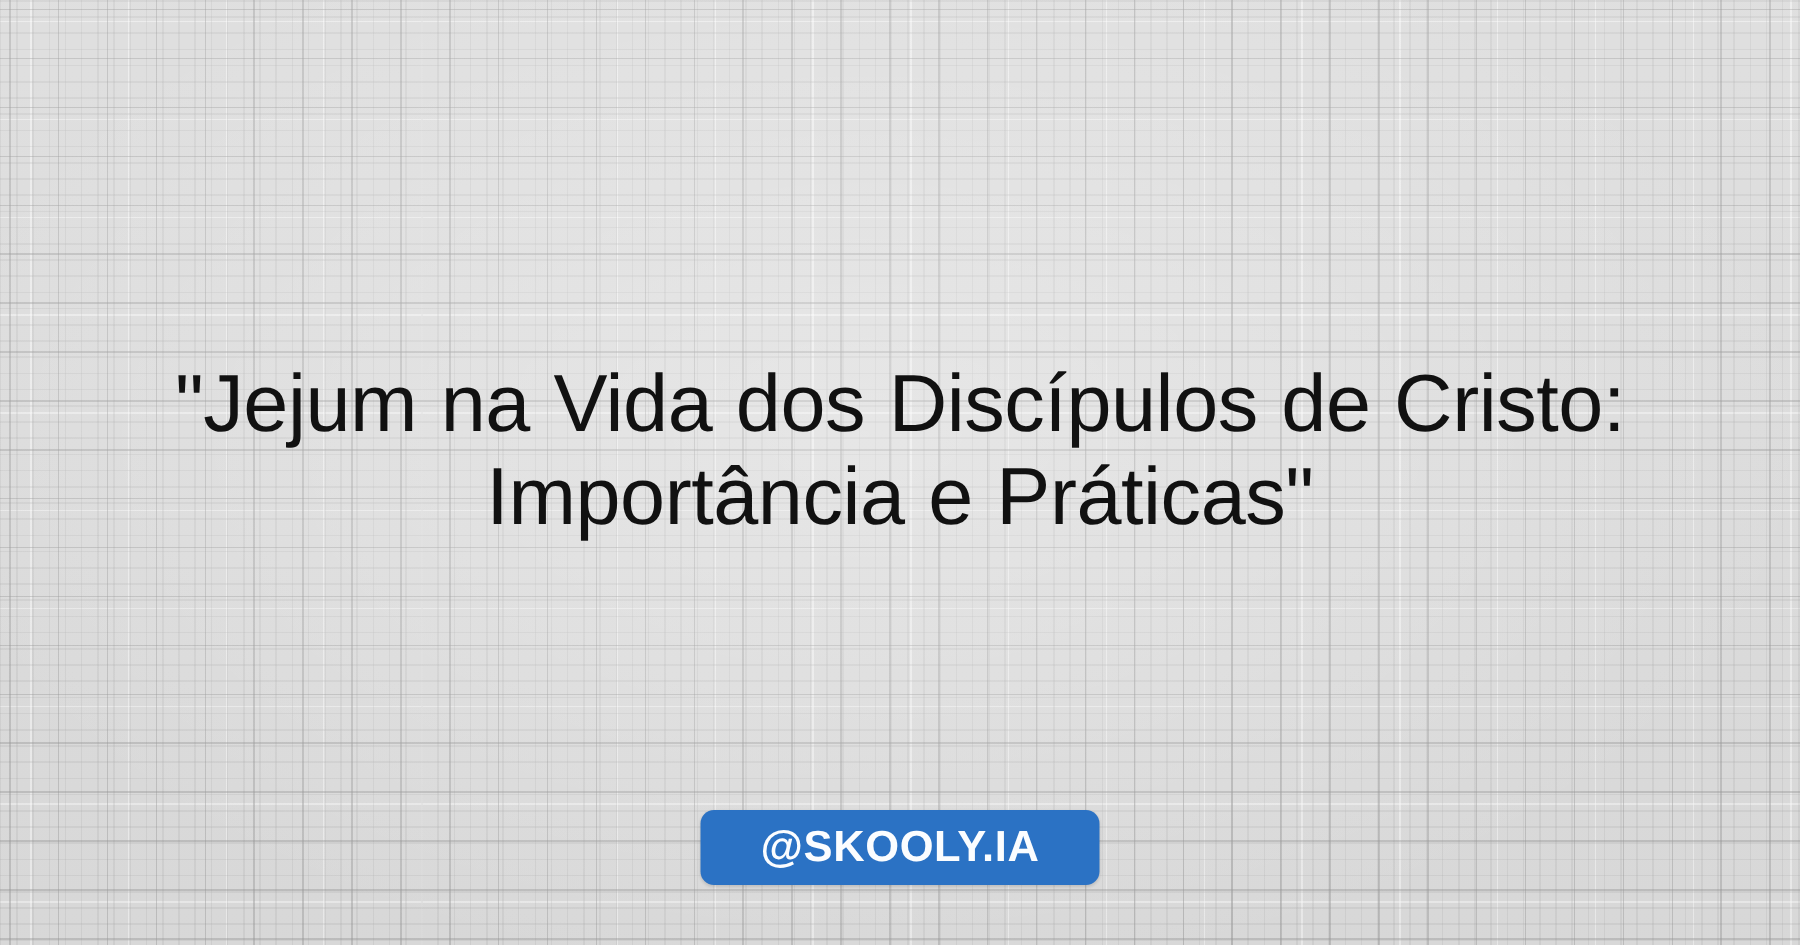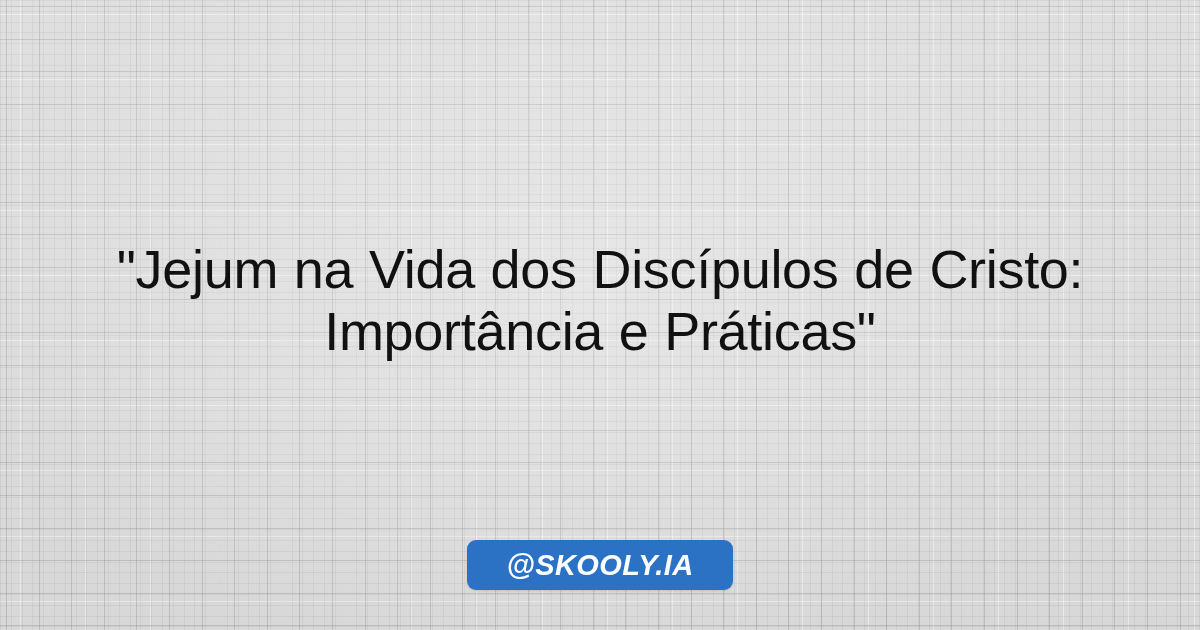--- a/index.html
+++ b/index.html
@@ -129,21 +129,20 @@
     box-sizing: border-box;
     background-color: #2b72c4;
     border-radius: 9px;
     box-shadow: 0 1px 2px rgba(0,0,0,0.12);
   }
 
   .handle-text {
     color: #fbfdff;
     font-family: "Liberation Sans", sans-serif;
     font-weight: 700;
-    font-style: italic;
     font-size: 29px;
     line-height: 1;
     letter-spacing: 0.4px;
     white-space: nowrap;
   }
 </style>
 </head>
 <body>
 
 <div class="og-card">

